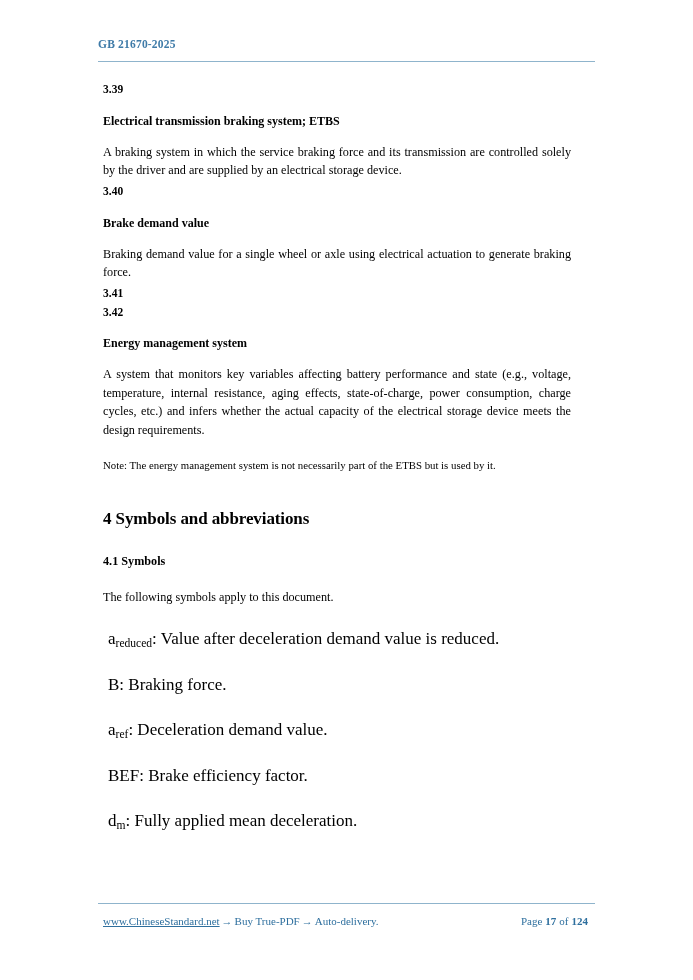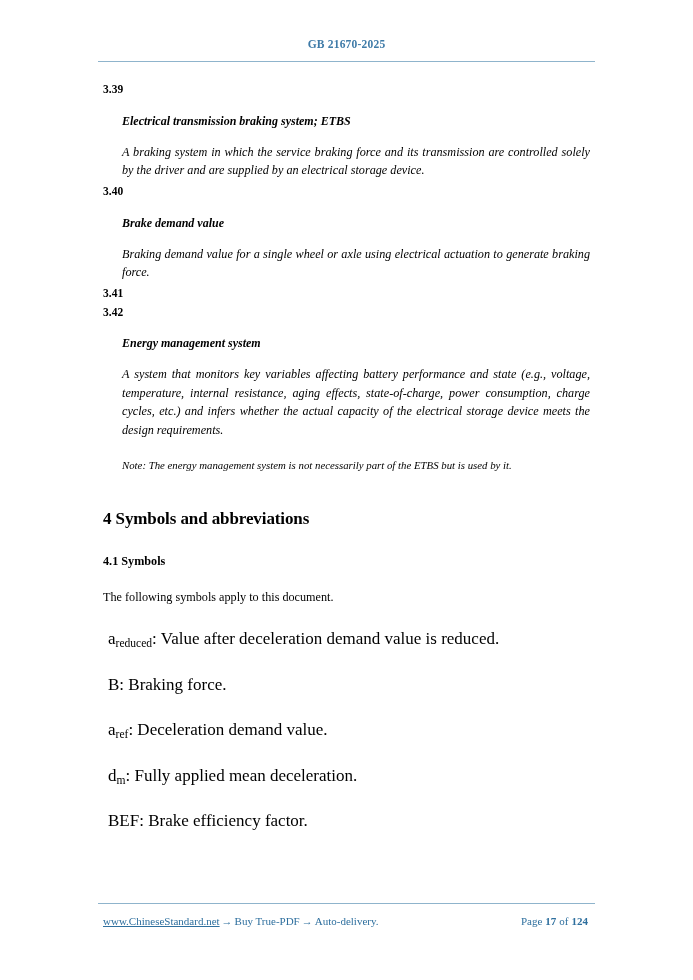--- a/index.html
+++ b/index.html
@@ -24,21 +24,21 @@
     height: 980px;
     box-sizing: border-box;
   }
 
   
   .page-header {
     position: absolute;
     left: 98px;
     top: 38px;
     width: 497px;
-    text-align: center;
+    text-align: left;
     font-size: 11.5px;
     font-weight: bold;
     color: #3f7ba8;
     letter-spacing: 0.2px;
   }
   .header-rule {
     position: absolute;
     left: 98px;
     top: 61px;
     width: 497px;
@@ -56,22 +56,20 @@
 
   .clause-num {
     font-size: 11.5px;
     font-weight: bold;
     line-height: 1.2;
     margin: 0 0 0 0;
     padding-top: 5px;
   }
 
   .clause-body {
-    margin-left: 19px;
-    font-style: italic;
   }
 
   .term {
     font-size: 12px;
     font-weight: bold;
     line-height: 1.25;
     margin: 17px 0 0 0;
   }
 
   .definition {
@@ -222,24 +220,24 @@
         <li class="symbol-item">
           <span class="sym"><span>a</span><sub>reduced</sub></span><span>: Value after deceleration demand value is reduced.</span>
         </li>
         <li class="symbol-item">
           <span class="sym"><span>B</span><sub></sub></span><span>: Braking force.</span>
         </li>
         <li class="symbol-item">
           <span class="sym"><span>a</span><sub>ref</sub></span><span>: Deceleration demand value.</span>
         </li>
         <li class="symbol-item">
+          <span class="sym"><span>BEF</span><sub></sub></span><span>: Brake efficiency factor.</span>
+        </li>
+        <li class="symbol-item">
           <span class="sym"><span>d</span><sub>m</sub></span><span>: Fully applied mean deceleration.</span>
-        </li>
-        <li class="symbol-item">
-          <span class="sym"><span>BEF</span><sub></sub></span><span>: Brake efficiency factor.</span>
         </li>
       </ul>
     </div>
 
   </div>
 
   <div class="footer-rule"></div>
   <div class="footer">
     <div class="footer-left">
       <a class="site" href="#">www.ChineseStandard.net</a><span class="arrow">→</span><span>Buy True-PDF</span><span class="arrow">→</span><span>Auto-delivery.</span>

